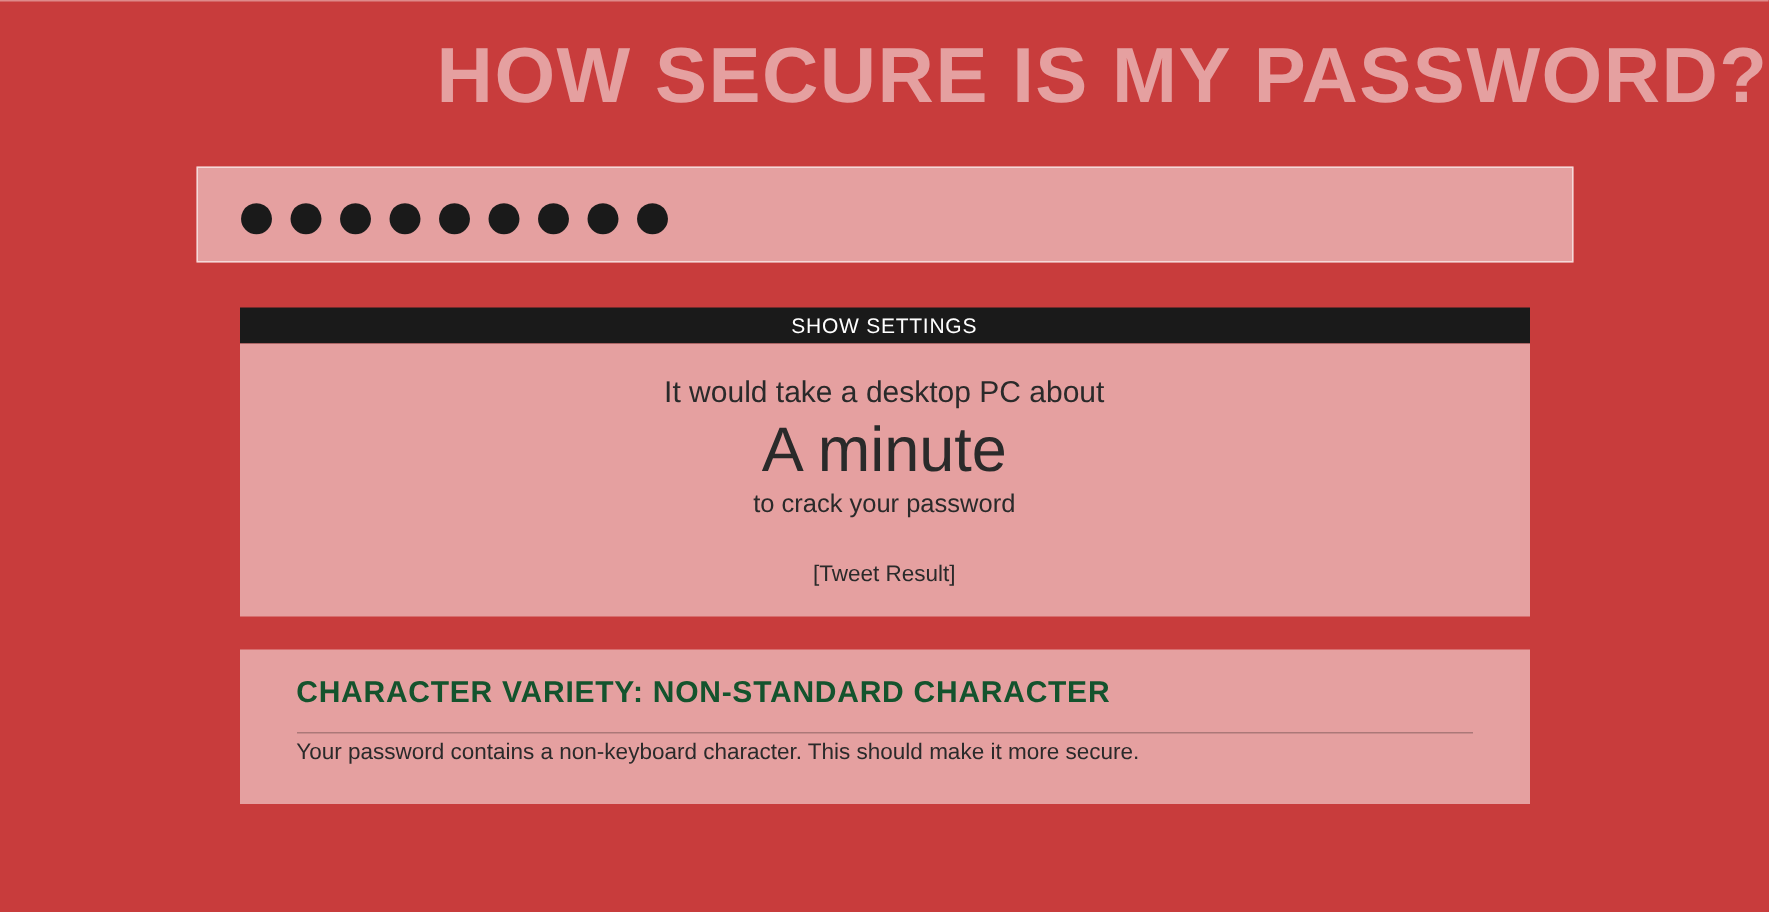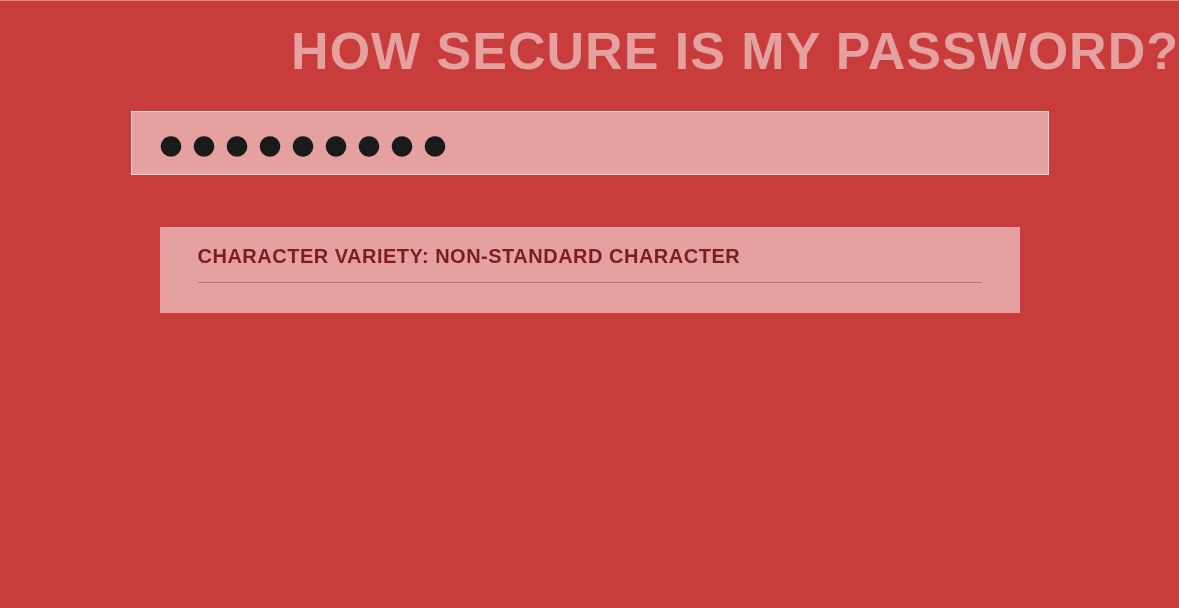--- a/index.html
+++ b/index.html
@@ -91,21 +91,21 @@
     .info-box {
       background-color: #e5a0a0;
       margin-top: 22px;
       padding: 18px 38px 26px 38px;
     }
     .info-heading {
       font-family: 'Arial Narrow', 'Impact', sans-serif;
       font-stretch: condensed;
       font-size: 20px;
       font-weight: bold;
-      color: #7f1d1d;
+      color: #14532d;
       letter-spacing: 0.5px;
       text-transform: uppercase;
       border-bottom: 1px solid rgba(0,0,0,0.25);
       padding-bottom: 14px;
       margin-bottom: 4px;
     }
     .info-text {
       font-size: 15px;
       font-weight: 300;
       color: #2a2a2a;
@@ -114,21 +114,29 @@
 </head>
 <body>
 
 <div class="container">
   <h1 class="title">HOW SECURE IS MY PASSWORD?</h1>
 
   <div class="content">
     <input type="text" class="password-input" value="●●●●●●●●●" style="">
 
     <div class="narrow">
+      <div class="settings-bar">SHOW SETTINGS</div>
 
+      <div class="result-box">
+        <div class="result-line1">It would take a desktop PC about</div>
+        <div class="result-time">A minute</div>
+        <div class="result-line2">to crack your password</div>
+        <div class="tweet-link">[Tweet Result]</div>
+      </div>
 
 
       <div class="info-box">
         <div class="info-heading">CHARACTER VARIETY: NON-STANDARD CHARACTER</div>
+        <div class="info-text">Your password contains a non-keyboard character. This should make it more secure.</div>
       </div>
     </div>
   </div>
 </div>
 
 </body></html>

